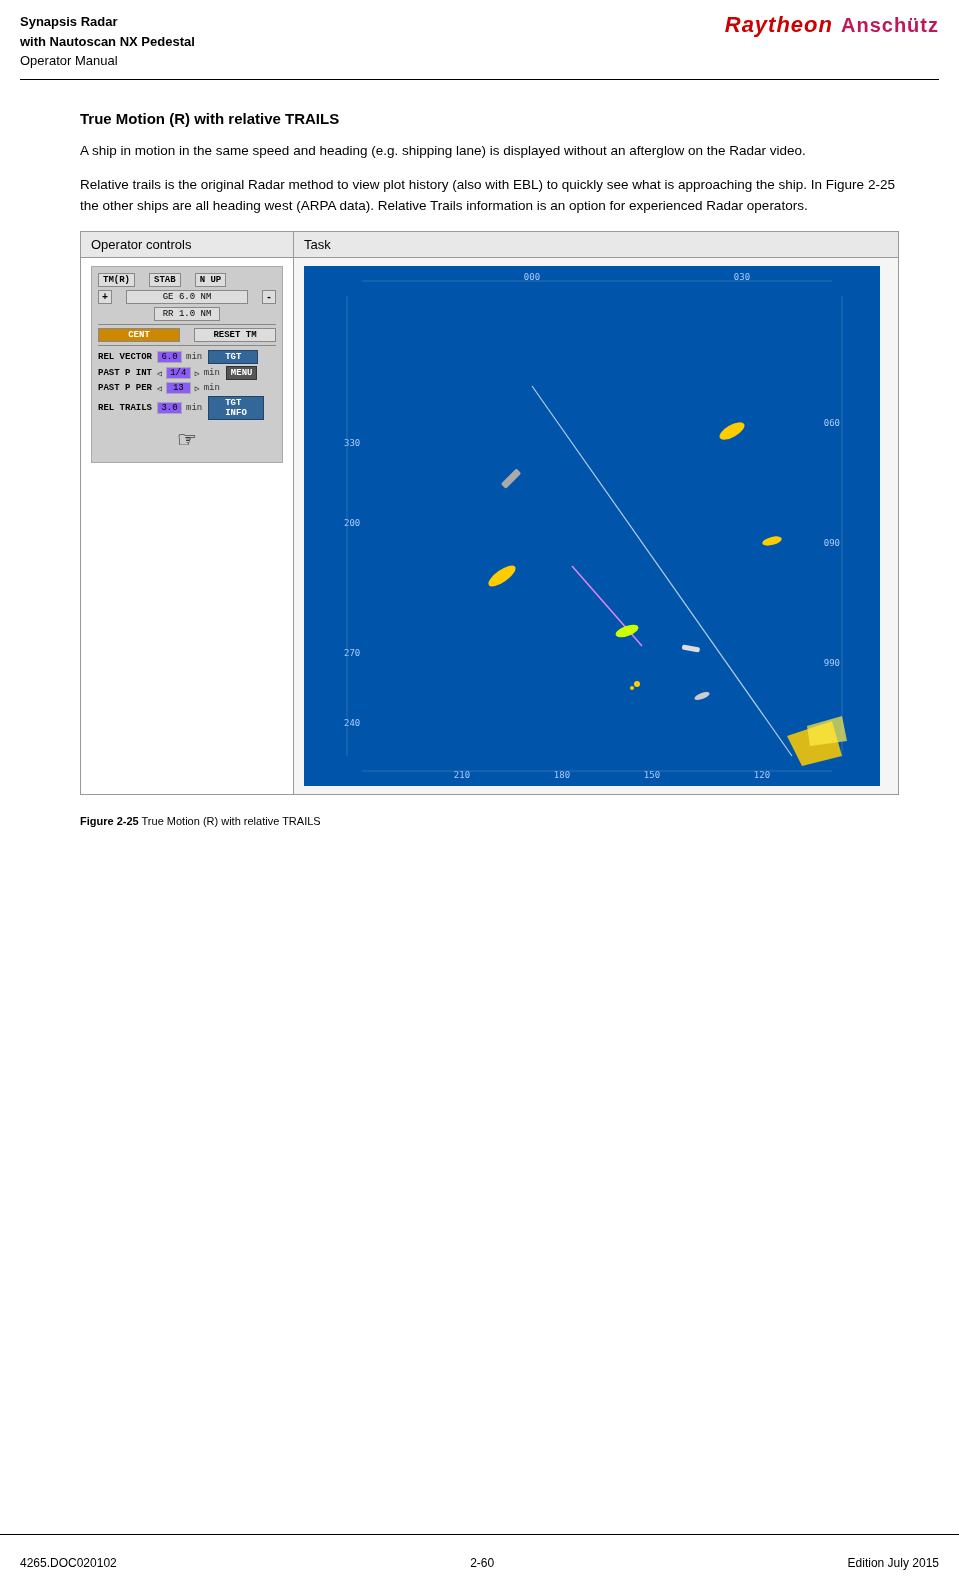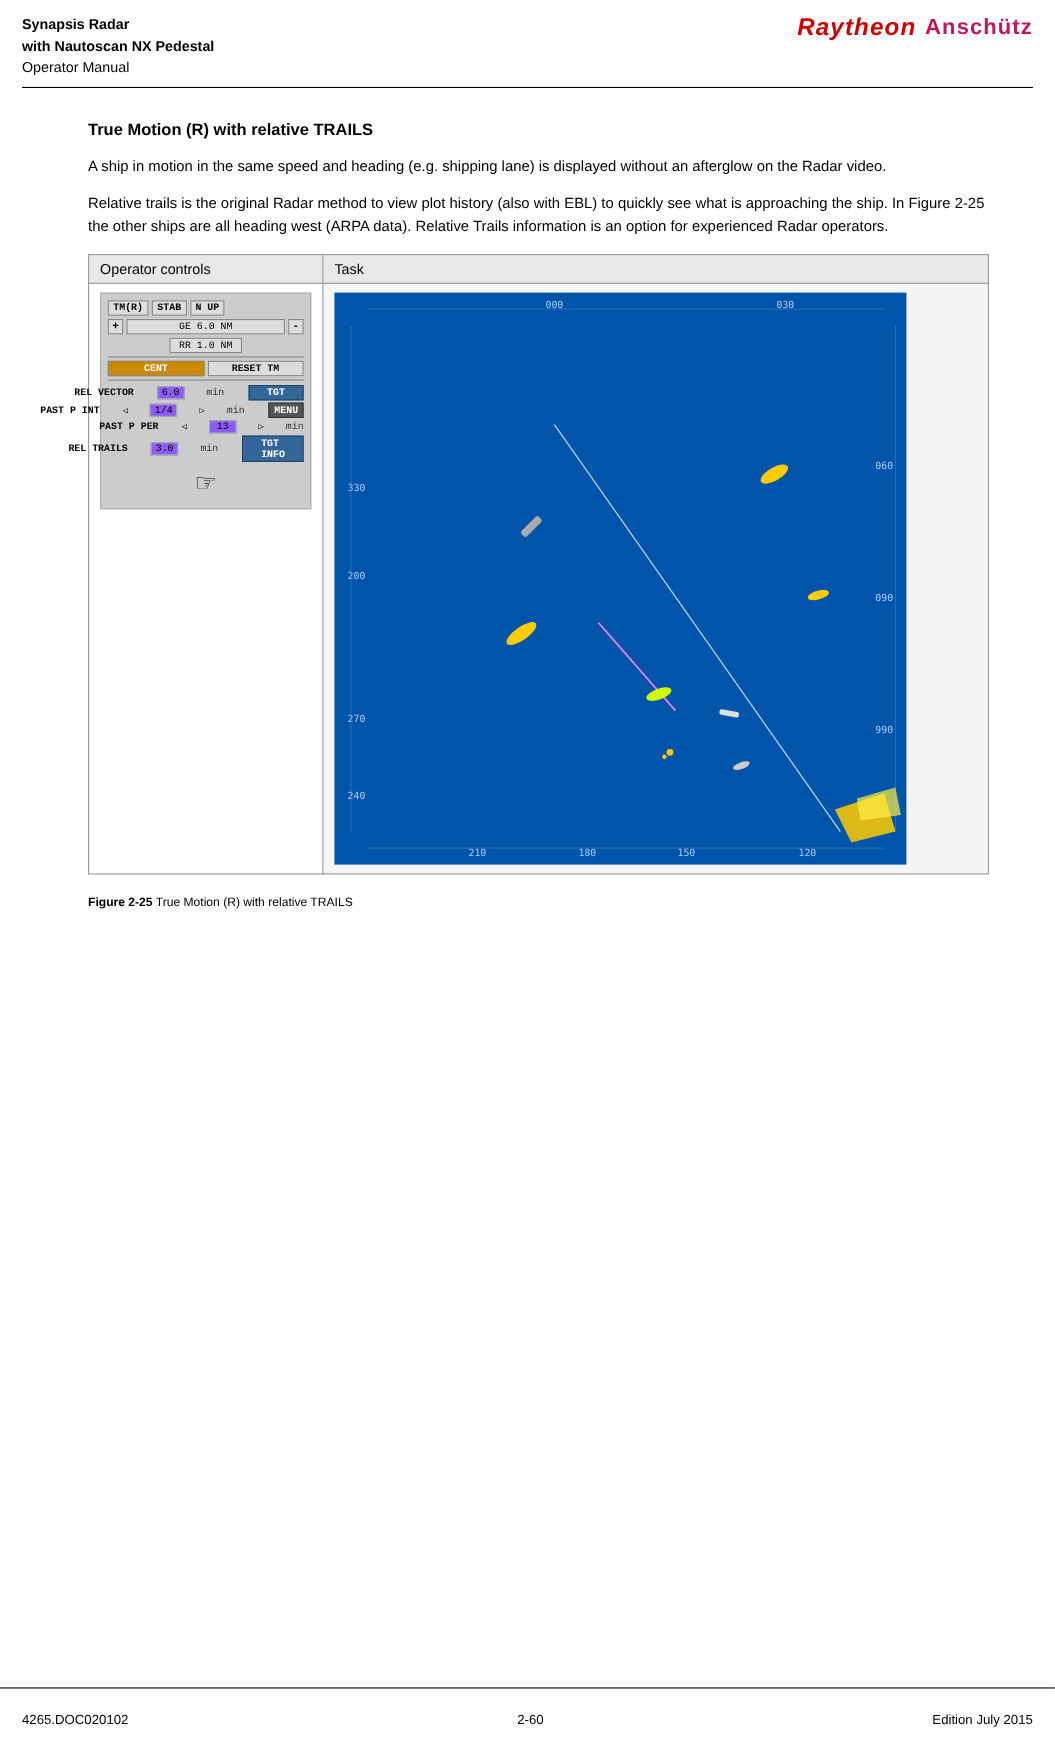--- a/index.html
+++ b/index.html
@@ -106,21 +106,21 @@
       background: #ccc;
       border: 1px solid #aaa;
       padding: 6px;
       width: 192px;
       font-family: 'Courier New', monospace;
       font-size: 10px;
     }
     .rp-row {
       display: flex;
       align-items: center;
-      gap: 3px;
+      gap: 14px;
       margin-bottom: 3px;
     }
     .rp-btn {
       background: #ddd;
       border: 1px solid #888;
       padding: 1px 4px;
       font-size: 9px;
       font-weight: bold;
       min-width: 28px;
       text-align: center;
@@ -158,44 +158,43 @@
     .rp-center-row {
       display: flex;
       justify-content: center;
       gap: 3px;
       margin-bottom: 3px;
     }
 
     
     .radar-display {
       position: relative;
-      width: 520px;
+      width: 576px;
       height: 520px;
       background: #0055aa;
       overflow: hidden;
     }
 
     
     .cursor-icon {
       font-size: 28px;
       color: #000;
       line-height: 1;
     }
 
     
     .rp-info-rows {
       margin-top: 4px;
     }
     .rp-info-row {
       display: flex;
       align-items: center;
-      gap: 20px;
+      gap: 4px;
       margin-bottom: 2px;
       font-size: 9px;
-      justify-content: flex-end;
     }
     .rp-info-label {
       font-weight: bold;
       min-width: 55px;
     }
     .rp-info-val {
       background: #8b5cf6;
       border: 1px solid #aaa;
       padding: 0 3px;
       min-width: 25px;

